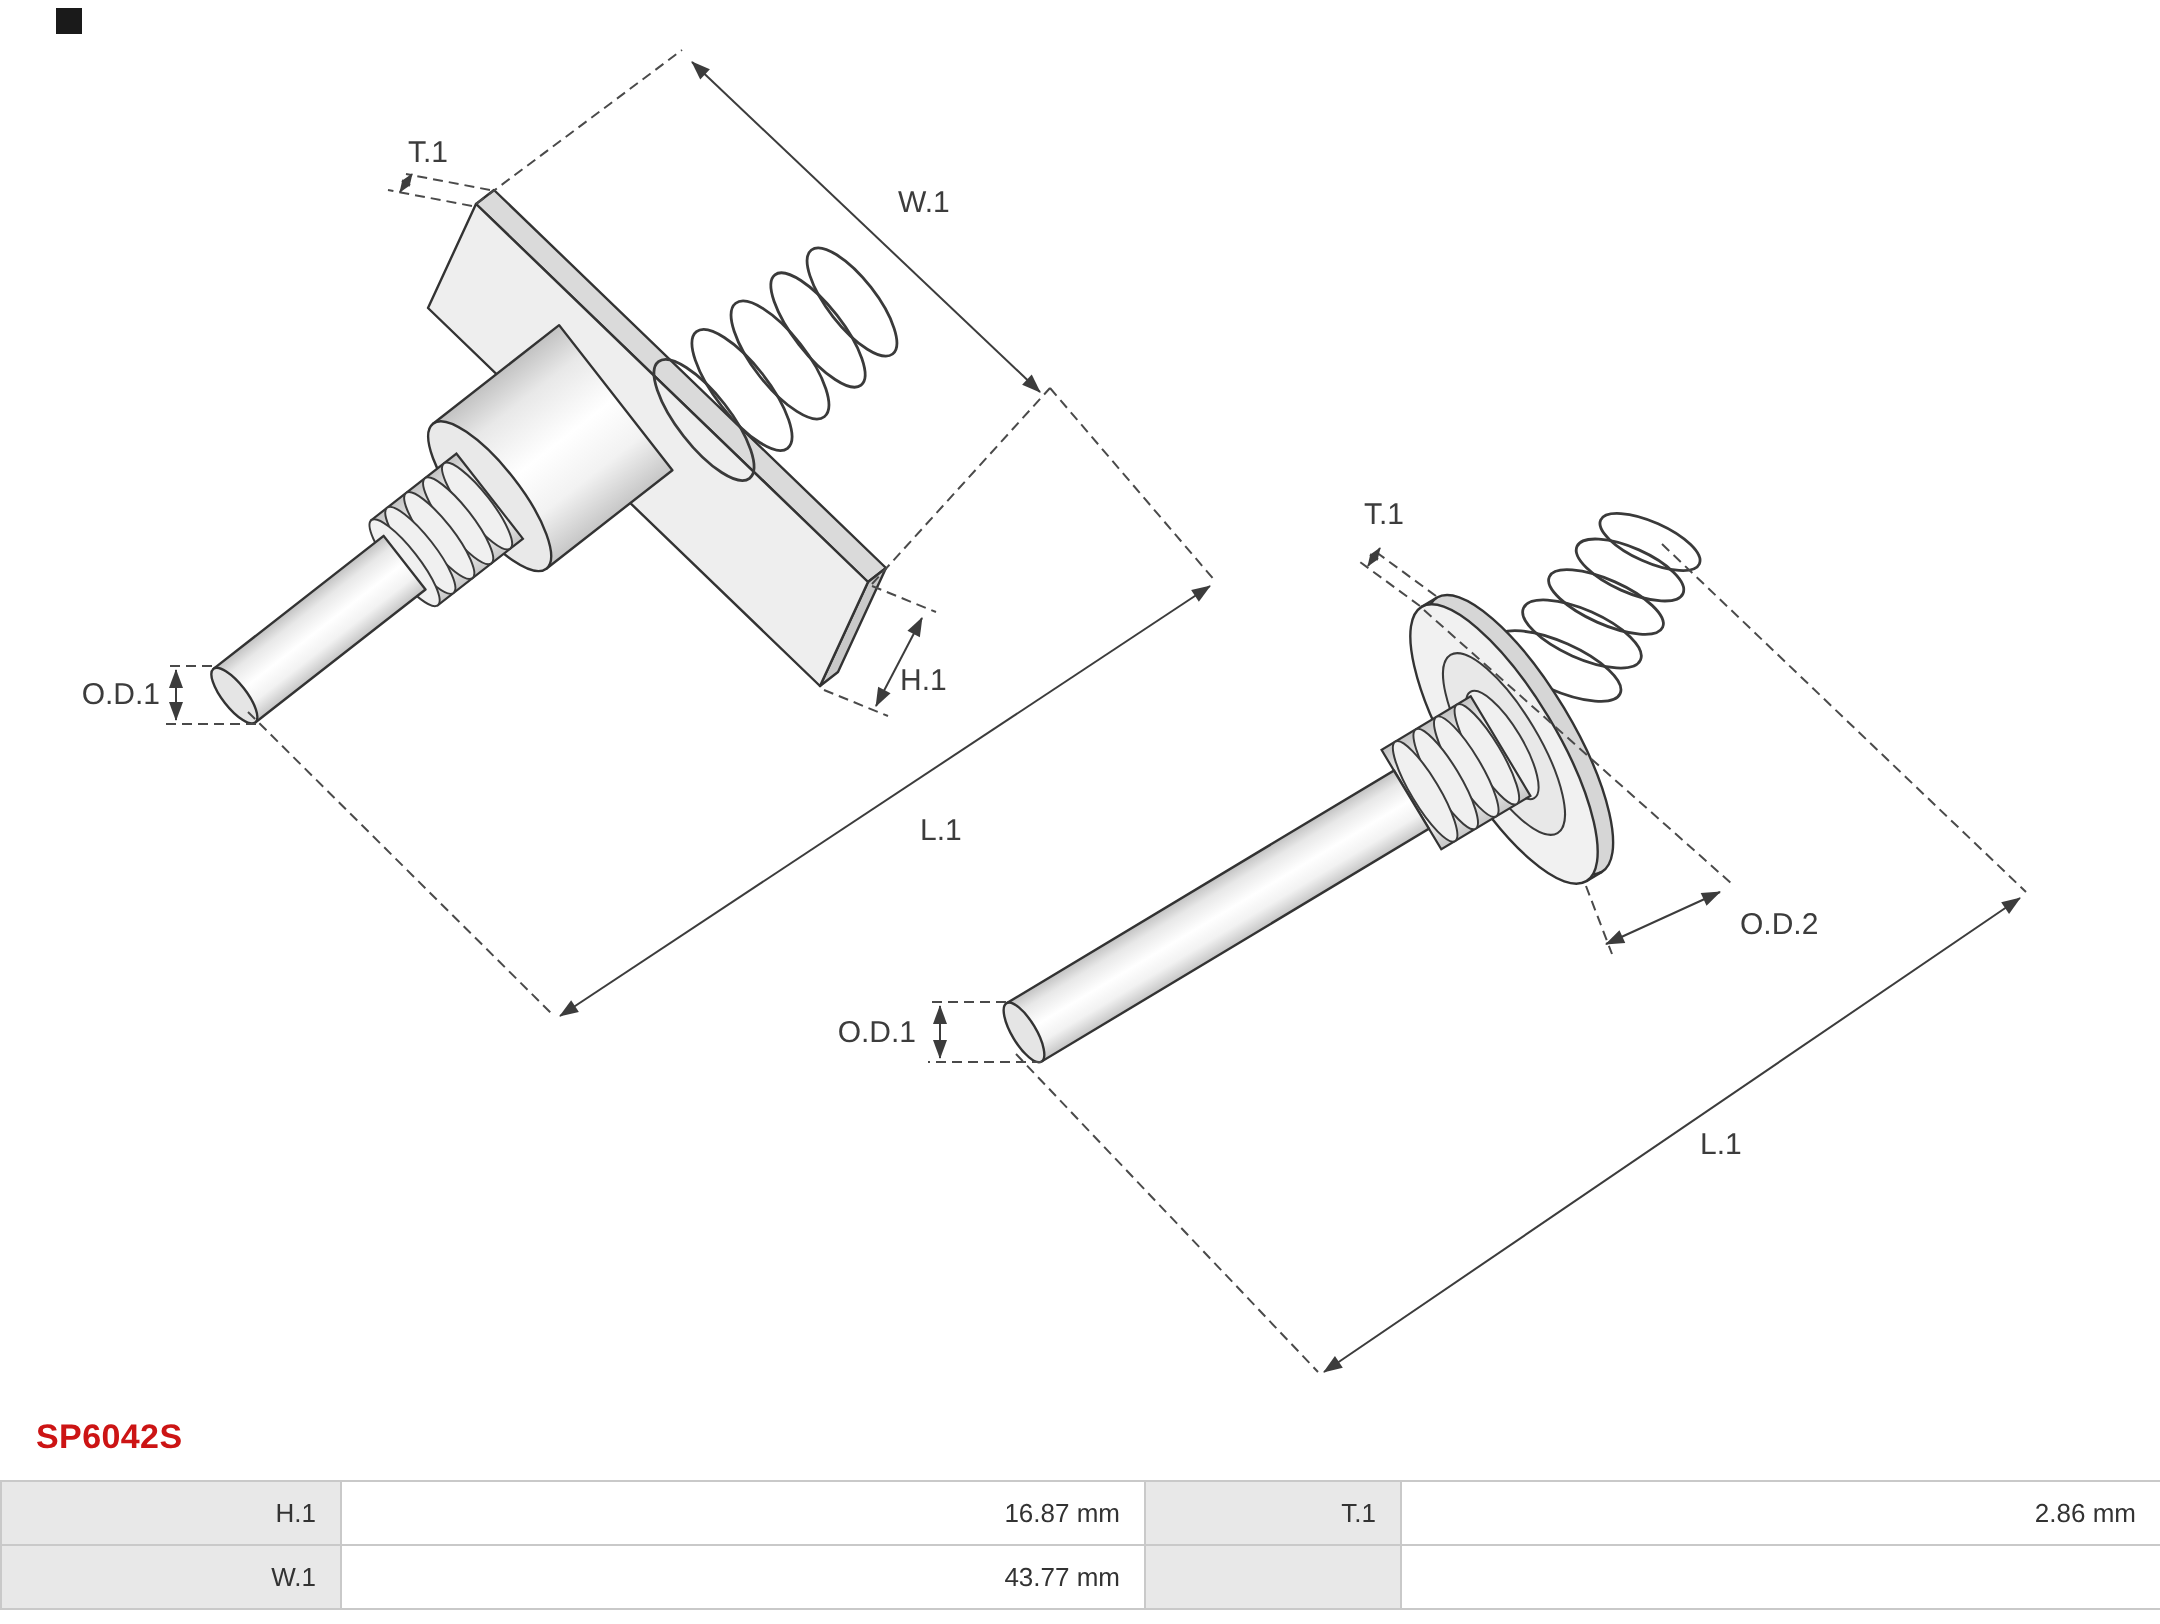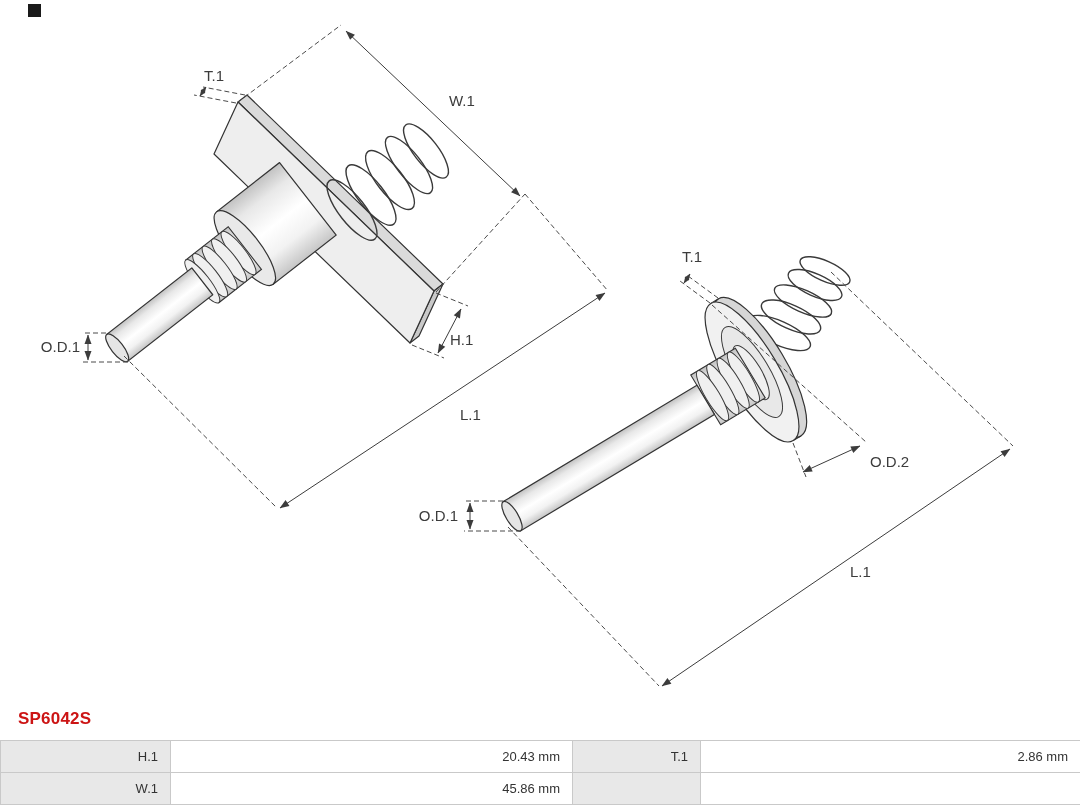--- a/index.html
+++ b/index.html
@@ -156,26 +156,26 @@
   <table class="dims">
     <colgroup>
       <col style="width:170px">
         <col style="width:402px">
         <col style="width:128px">
         <col style="width:380px">
     </colgroup>
     <tbody>
       <tr>
         <td class="param">H.1</td>
-        <td class="value">20.43 mm</td>
+        <td class="value">16.87 mm</td>
         <td class="param">T.1</td>
         <td class="value">2.86 mm</td>
       </tr>
       <tr>
         <td class="param">W.1</td>
-        <td class="value">45.86 mm</td>
+        <td class="value">43.77 mm</td>
         <td class="param"></td>
         <td class="value"></td>
       </tr>
     </tbody>
   </table>
 
 </div>
 
 </body></html>

